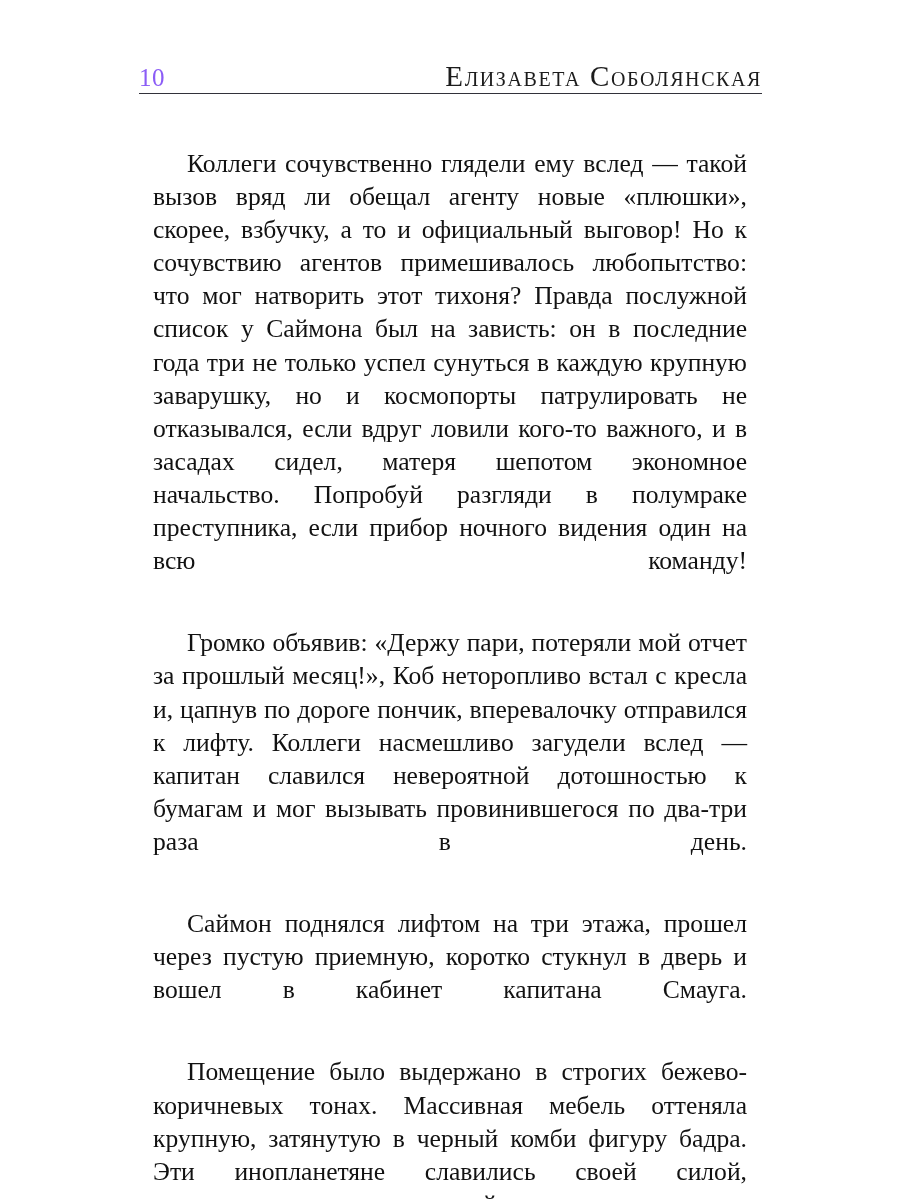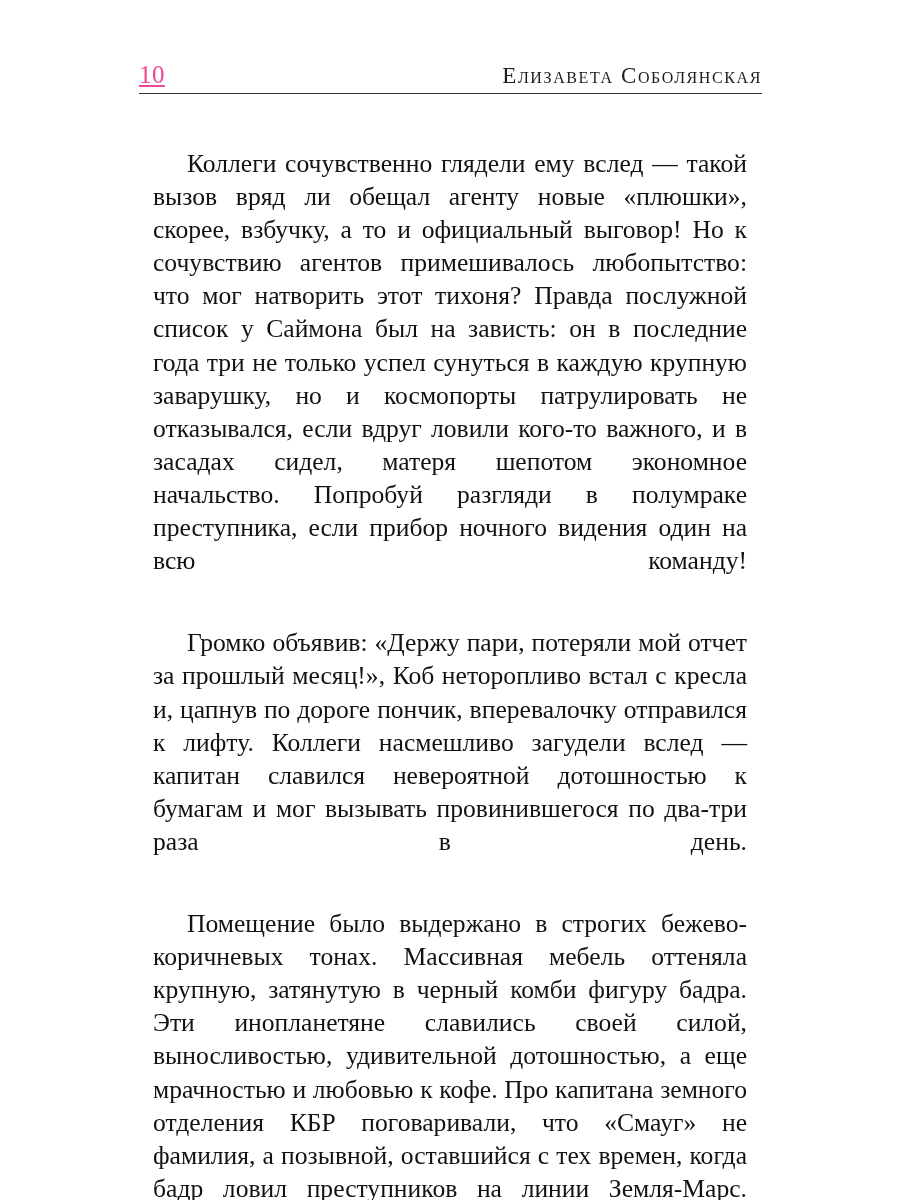--- a/index.html
+++ b/index.html
@@ -34,28 +34,27 @@
     display: flex;
     align-items: baseline;
     justify-content: space-between;
   }
 
   .folio {
     font-family: "Liberation Serif", "DejaVu Serif", serif;
     font-size: 25px;
     line-height: 1;
     letter-spacing: 0.4px;
-    color: #ec4899;
+    color: #8b5cf6;
     white-space: nowrap;
-    text-decoration: underline;
   }
 
   .author-name {
     font-family: "Liberation Serif", "DejaVu Serif", serif;
-    font-size: 23px;
+    font-size: 29px;
     line-height: 1;
     font-variant: small-caps;
     letter-spacing: 1.6px;
     color: #1c1c1c;
     white-space: nowrap;
   }
 
   .head-rule {
     position: absolute;
     left: 139px;
@@ -100,17 +99,18 @@
   <div class="running-head">
     <span class="folio">10</span>
     <span class="author-name">Елизавета Соболянская</span>
   </div>
 
   <div class="head-rule"></div>
 
   <div class="text-body">
     <p>Коллеги сочувственно глядели ему вслед — такой вызов вряд ли обещал агенту новые «плюшки», скорее, взбучку, а то и официальный выговор! Но к сочувствию агентов примешивалось любопытство: что мог натворить этот тихоня? Правда послужной список у Саймона был на зависть: он в последние года три не только успел сунуться в каждую крупную заварушку, но и космопорты патрулировать не отказывался, если вдруг ловили кого-то важного, и в засадах сидел, матеря шепотом экономное начальство. Попробуй разгляди в полумраке преступника, если прибор ночного видения один на всю команду!</p>
     <p>Громко объявив: «Держу пари, потеряли мой отчет за прошлый месяц!», Коб неторопливо встал с кресла и, цапнув по дороге пончик, вперевалочку отправился к лифту. Коллеги насмешливо загудели вслед — капитан славился невероятной дотошностью к бумагам и мог вызывать провинившегося по два-три раза в день.</p>
+    <p>Саймон поднялся лифтом на три этажа, прошел через пустую приемную, коротко стукнул в дверь и вошел в кабинет капитана Смауга.</p>
     <p>Помещение было выдержано в строгих бежево-коричневых тонах. Массивная мебель оттеняла крупную, затянутую в черный комби фигуру бадра. Эти инопланетяне славились своей силой, выносливостью, удивительной дотошностью, а еще мрачностью и любовью к кофе. Про капитана земного отделения КБР поговаривали, что «Смауг» не фамилия, а позывной, оставшийся с тех времен, когда бадр ловил преступников на линии Земля-Марс.</p>
 
   </div>
 
 </div>
 
 </body></html>

